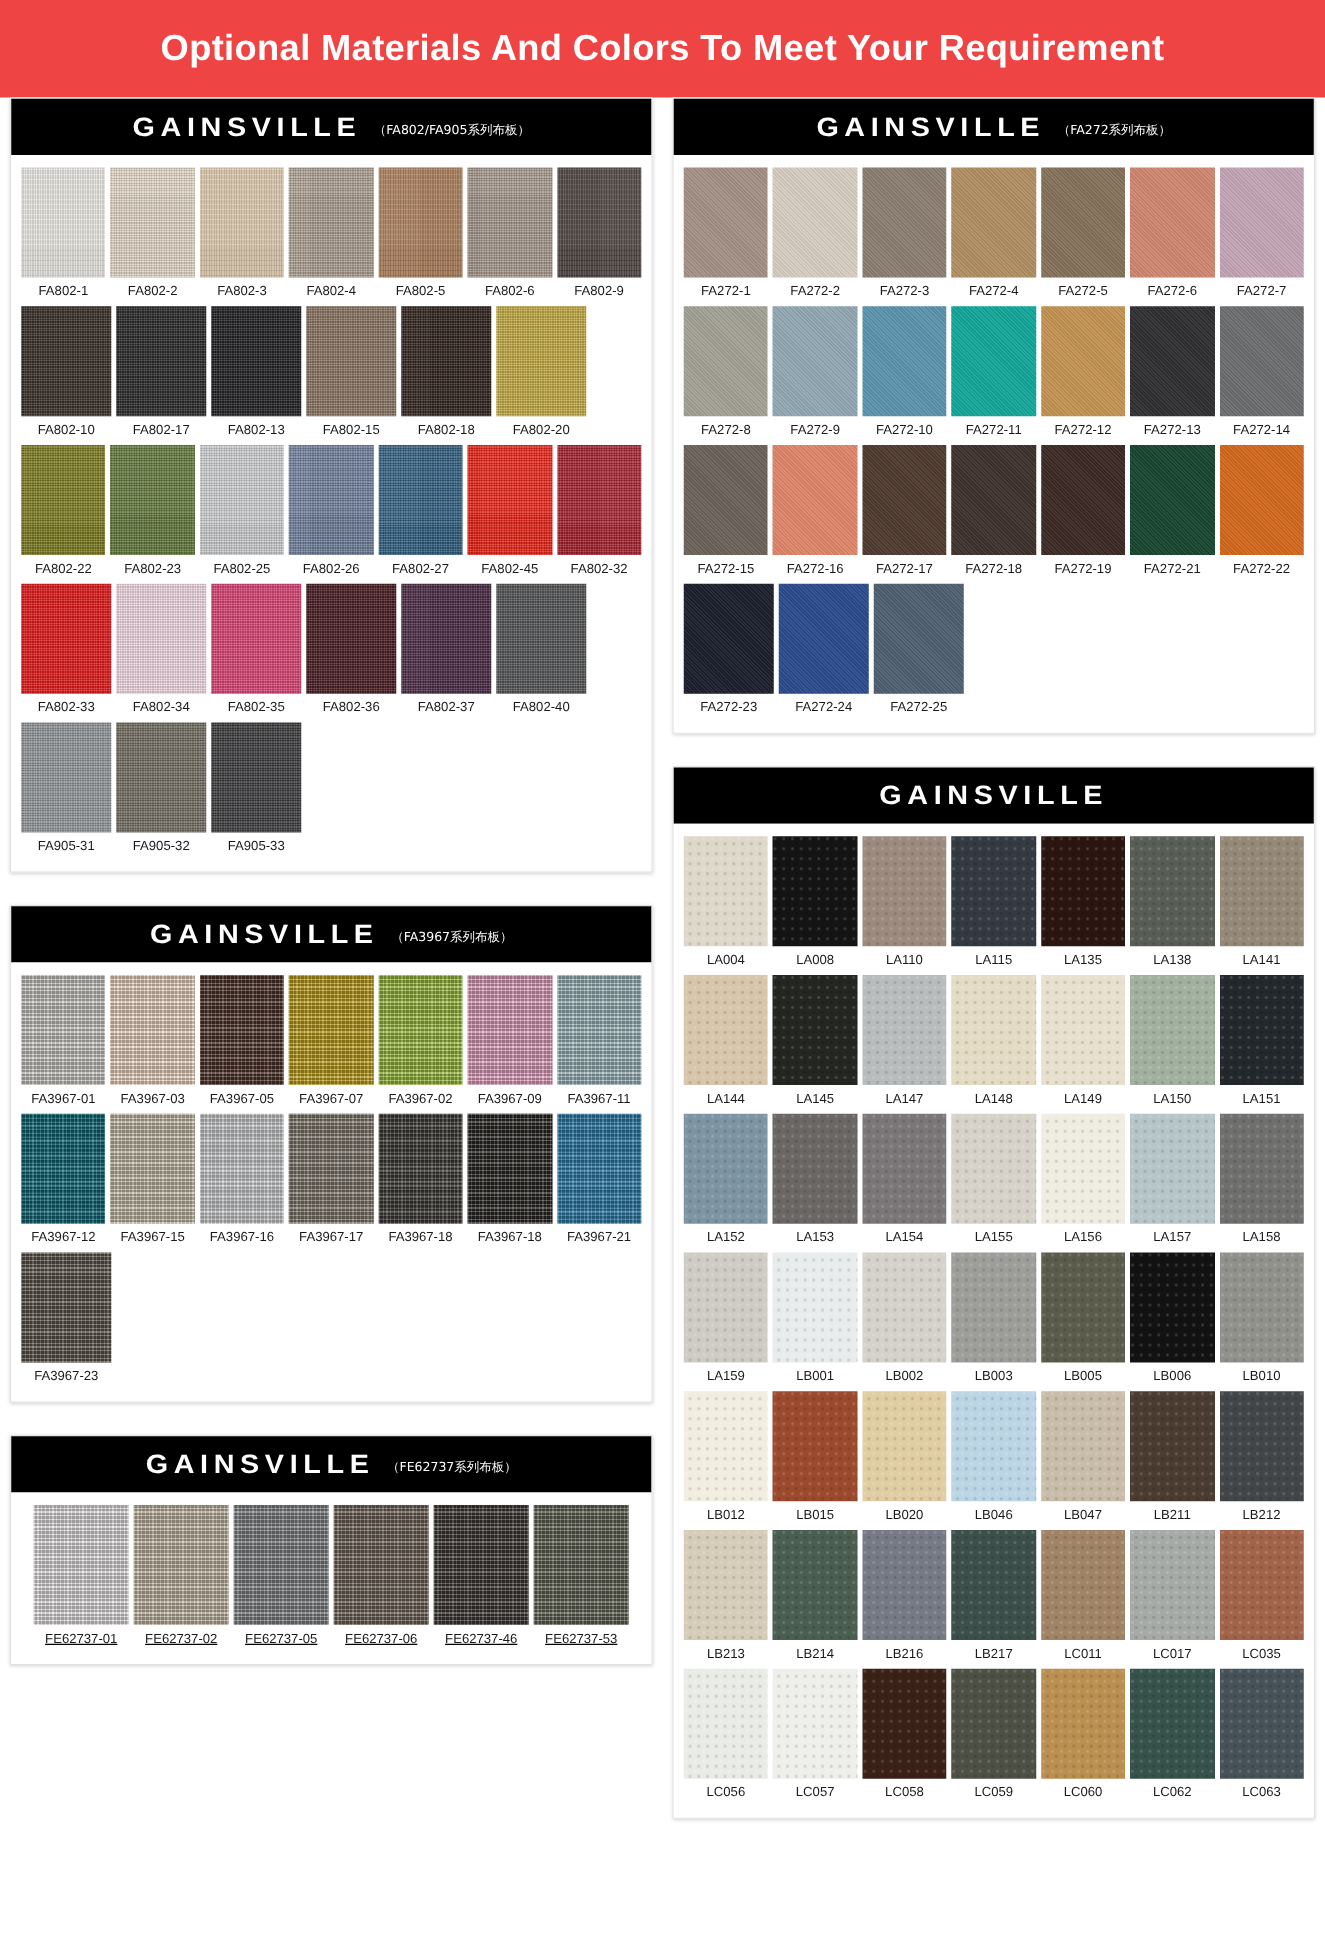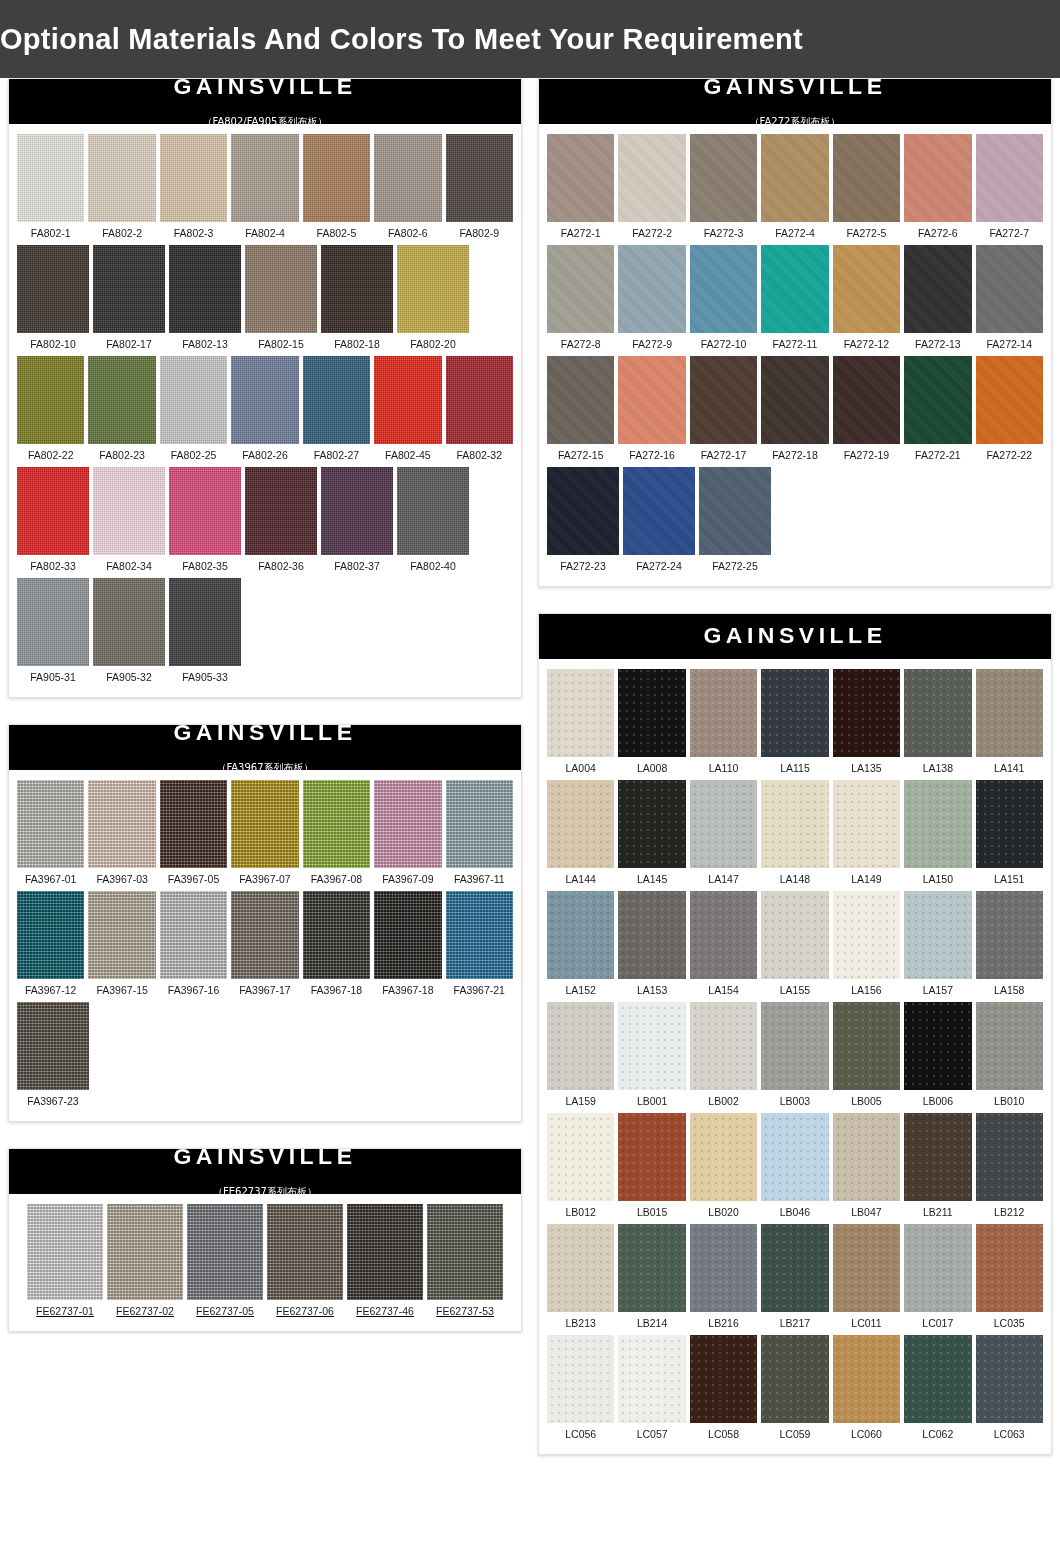--- a/index.html
+++ b/index.html
@@ -13,24 +13,24 @@
     height: 1567px;
     position: relative;
     background: #ffffff;
     overflow: hidden;
   }
 
   
   .banner {
     width: 1060px;
     height: 78px;
-    background: #404040;
+    background: #ef4444;
     display: flex;
     align-items: center;
-    justify-content: flex-start;
+    justify-content: center;
   }
   .banner-title {
     color: #ffffff;
     font-size: 29px;
     font-weight: bold;
     letter-spacing: 0.3px;
     font-family: "Liberation Sans", sans-serif;
   }
 
   
@@ -51,21 +51,20 @@
     box-shadow: 0 1px 3px rgba(0,0,0,0.18);
     margin-bottom: 26px;
   }
   .panel-head {
     background: #000000;
     height: 45px;
     display: flex;
     align-items: center;
     justify-content: center;
     gap: 10px;
-    flex-direction: column;
   }
   .panel-head.center-only { justify-content: center; }
   .brand {
     color: #ffffff;
     font-size: 23px;
     font-weight: bold;
     letter-spacing: 4.5px;
     font-family: "Liberation Sans", sans-serif;
     transform: scaleY(0.92);
   }
@@ -295,21 +294,21 @@
               <div class="swatch-cell">
                 <div class="chip coarse" style="background-color: rgb(76, 51, 40);"></div>
                 <div class="swatch-label">FA3967-05</div>
               </div>
               <div class="swatch-cell">
                 <div class="chip coarse" style="background-color: rgb(191, 160, 28);"></div>
                 <div class="swatch-label">FA3967-07</div>
               </div>
               <div class="swatch-cell">
                 <div class="chip coarse" style="background-color: rgb(155, 189, 62);"></div>
-                <div class="swatch-label">FA3967-08</div>
+                <div class="swatch-label">FA3967-02</div>
               </div>
               <div class="swatch-cell">
                 <div class="chip coarse" style="background-color: rgb(226, 162, 192);"></div>
                 <div class="swatch-label">FA3967-09</div>
               </div>
               <div class="swatch-cell">
                 <div class="chip coarse" style="background-color: rgb(159, 184, 189);"></div>
                 <div class="swatch-label">FA3967-11</div>
               </div>
             </div>

